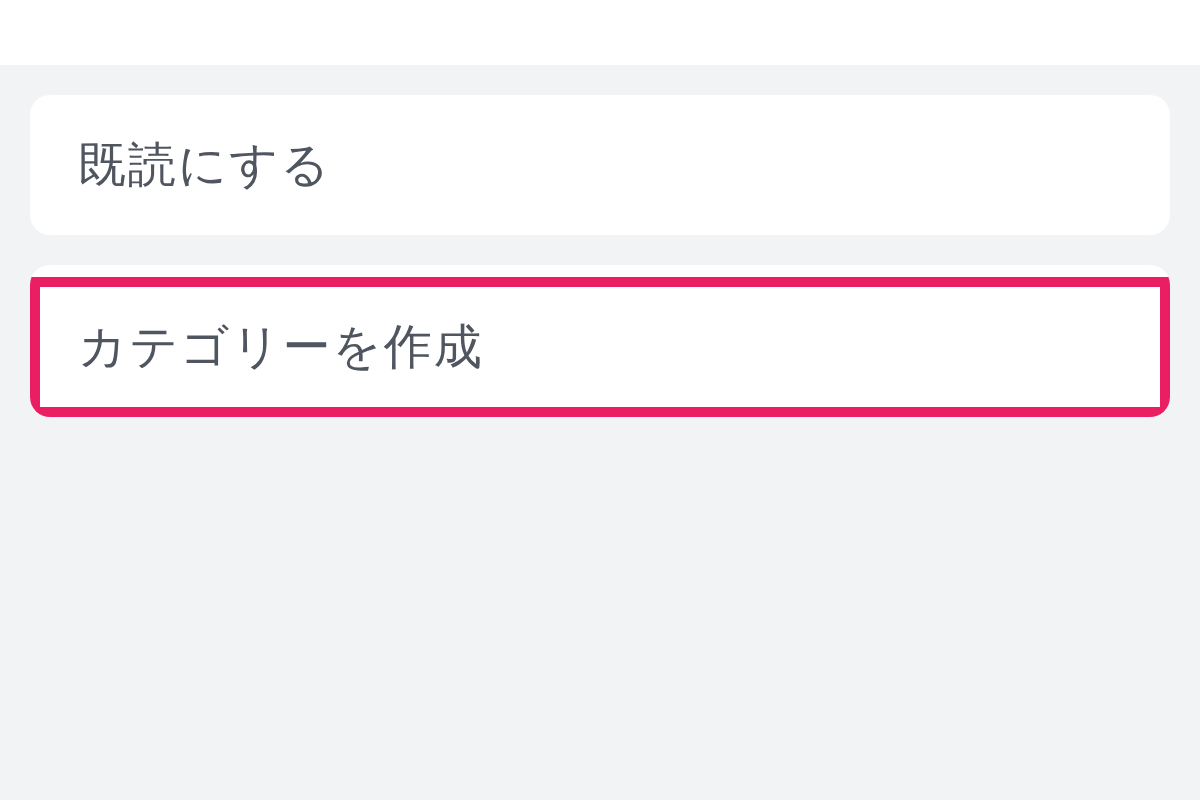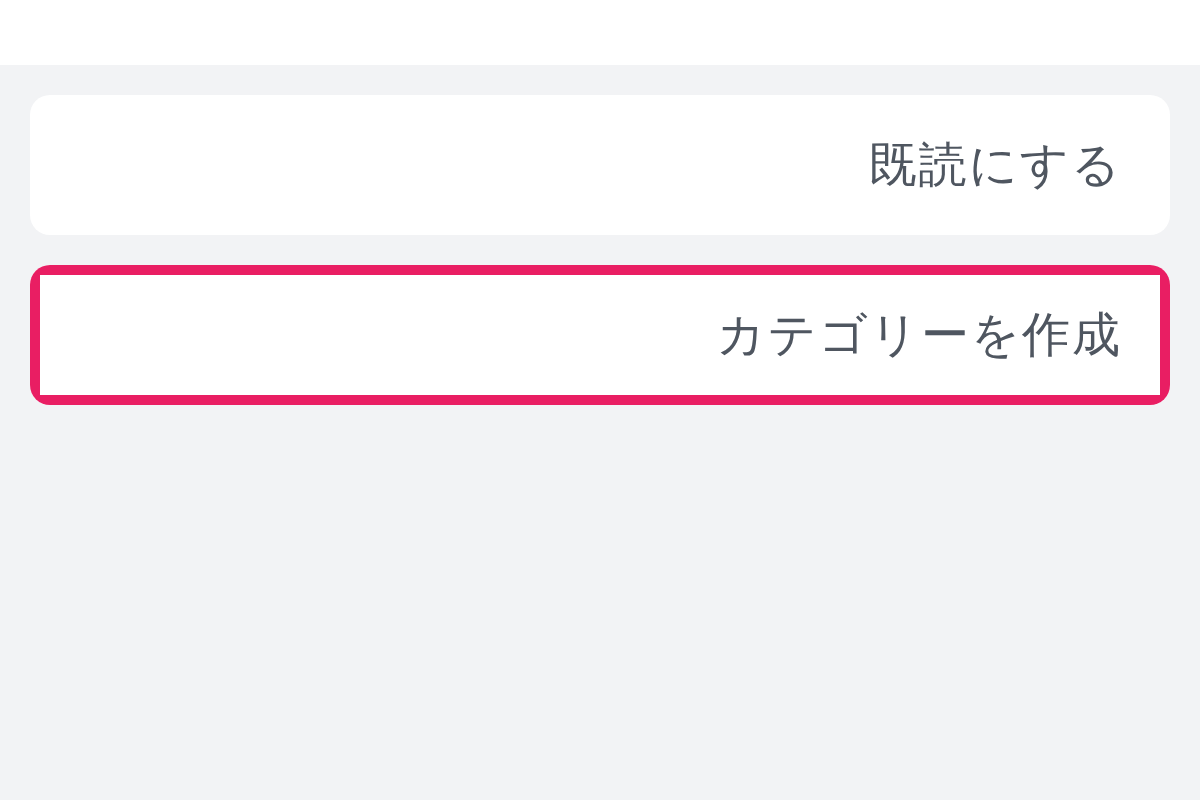--- a/index.html
+++ b/index.html
@@ -1,19 +1,18 @@
 <!DOCTYPE html>
 <html><head>
   <meta charset="utf-8">
   <style>
     * {
       margin: 0;
       padding: 0;
       box-sizing: border-box;
-      text-align: right;
     }
     body {
       width: 1200px;
       height: 800px;
       background: #ffffff;
       font-family: -apple-system, BlinkMacSystemFont, "Hiragino Sans", "Hiragino Kaku Gothic ProN", Meiryo, sans-serif;
       overflow: hidden;
     }
     .top-space {
       height: 65px;
@@ -33,20 +32,21 @@
     .menu-item {
       padding: 38px 48px;
       font-size: 48px;
       color: #4f5660;
       letter-spacing: 2px;
       cursor: pointer;
       background: #ffffff;
     }
     .menu-item.highlighted {
       box-shadow: inset 0 0 0 10px #e91e63;
+      margin-top: 12px;
     }
   </style>
 </head>
 <body>
 
 <div class="top-space"></div>
 
 <div class="menu-container">
 
   <div class="menu-group">

